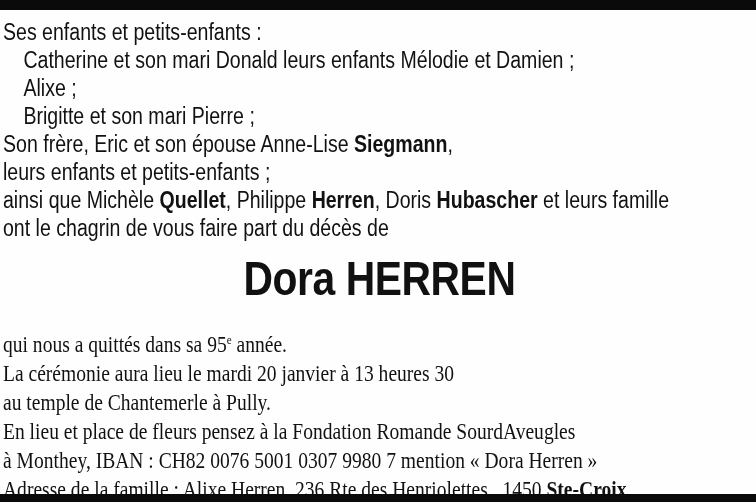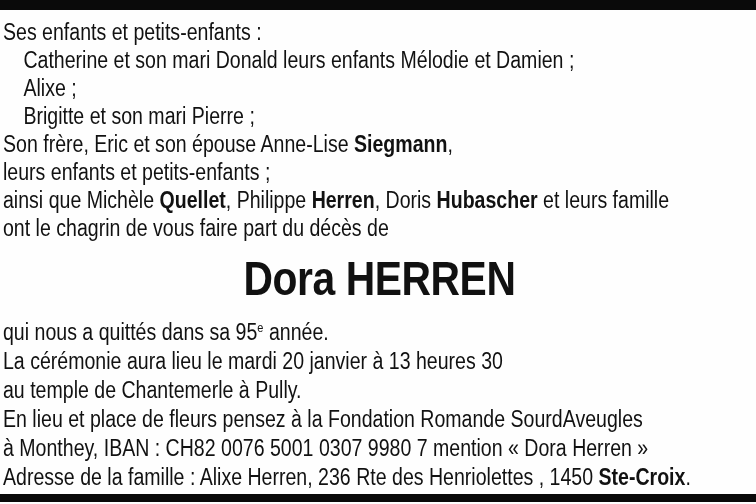--- a/index.html
+++ b/index.html
@@ -20,21 +20,21 @@
   }
   .rule-top { top: 0; height: 10px; }
   .rule-bottom { bottom: 2px; height: 8px; }
   .content {
     position: absolute;
     top: 10px;
     left: 3px;
     right: 0;
   }
   .block.top { padding-top: 8px; }
-  .block.bottom { margin-top: 10px; }
+  .block.bottom { margin-top: 22px; font-family: Liberation Serif, serif; }
   .line {
     font-size: 23px;
     line-height: 28px;
     white-space: nowrap;
     transform: scaleX(0.85);
     transform-origin: 0 50%;
   }
   .block.bottom .line { line-height: 29px; }
   .line.indent { padding-left: 24px; }
   .line b { font-weight: bold; }

